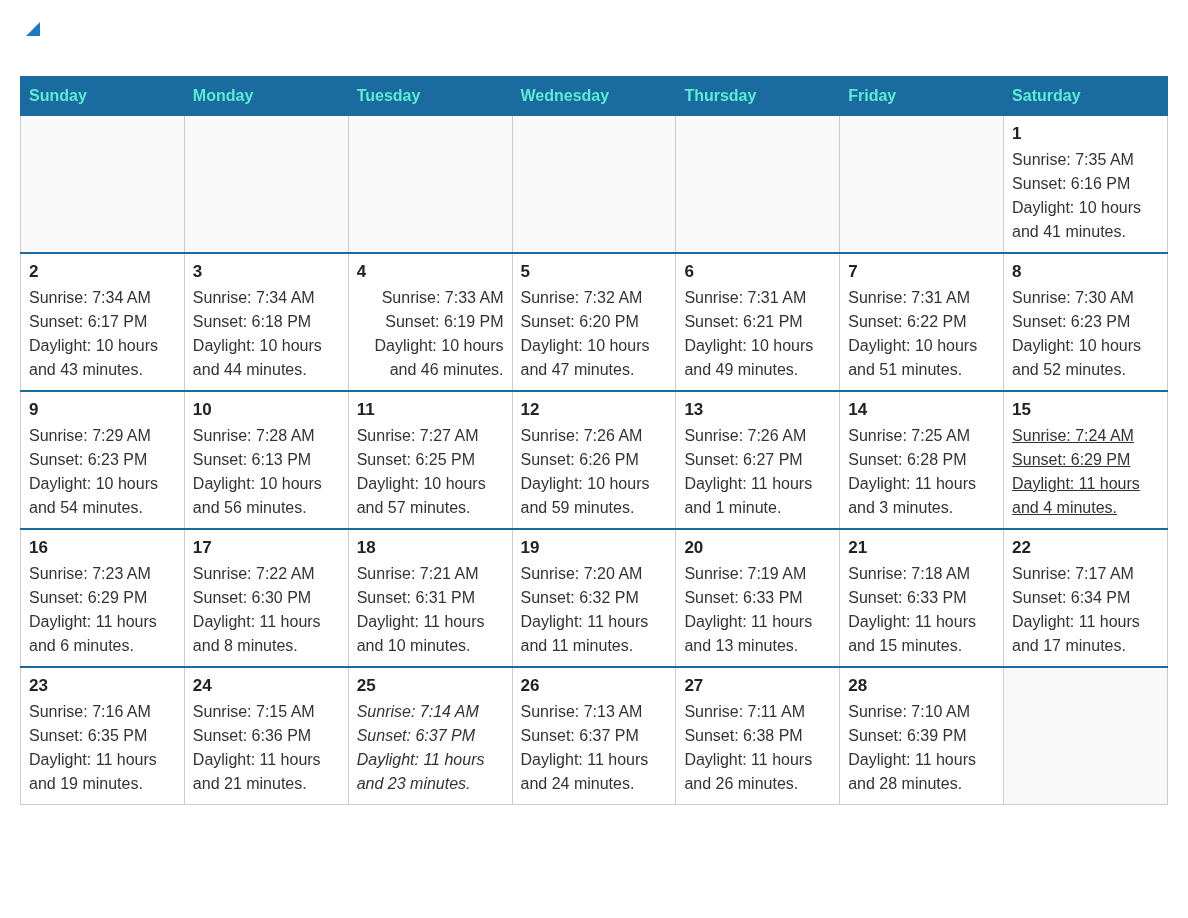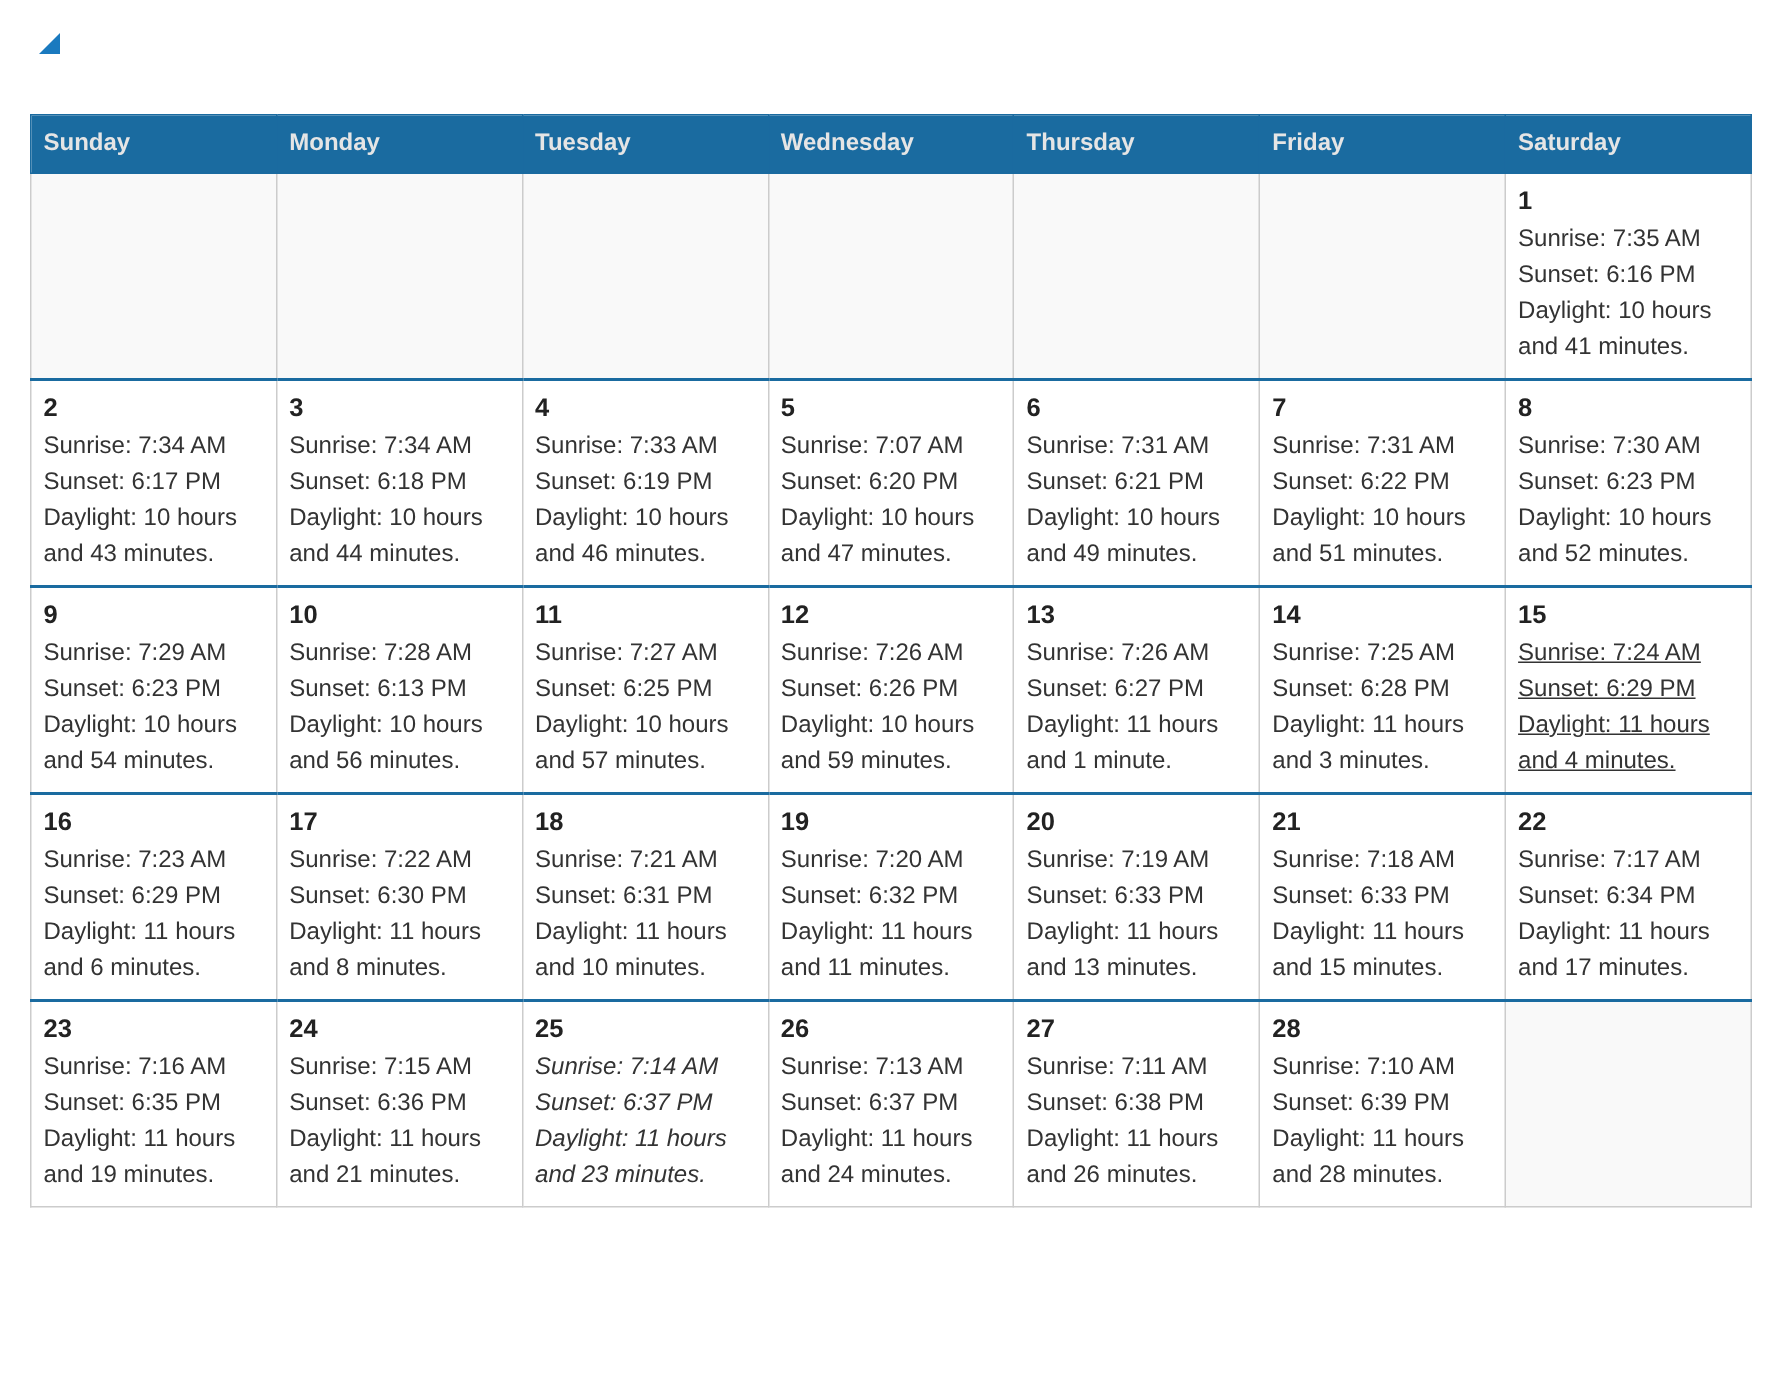--- a/index.html
+++ b/index.html
@@ -29,21 +29,21 @@
       color: #444;
       margin-top: 2px;
     }
     .calendar {
       width: 100%;
       border-collapse: collapse;
       border: 1px solid #aaa;
     }
     .calendar th {
       background-color: #1a6ba0;
-      color: #e5e5e5;
+      color: #5eead4;
       font-size: 16px;
       font-weight: bold;
       padding: 10px 8px;
       text-align: left;
       border: 1px solid #1a6ba0;
     }
     .calendar td {
       vertical-align: top;
       padding: 8px;
       border: 1px solid #ccc;
@@ -138,28 +138,28 @@
         </td>
         <td>
           <span class="day-num">3</span>
           <div class="day-info" style="white-space: pre-line;">Sunrise: 7:34 AM
 Sunset: 6:18 PM
 Daylight: 10 hours
 and 44 minutes.</div>
         </td>
         <td>
           <span class="day-num">4</span>
-          <div class="day-info" style="white-space: pre-line;">Sunrise: 7:33 AM
+          <div class="day-info" style="white-space: pre-line; text-align: right;">Sunrise: 7:33 AM
 Sunset: 6:19 PM
 Daylight: 10 hours
 and 46 minutes.</div>
         </td>
         <td>
           <span class="day-num">5</span>
-          <div class="day-info" style="white-space: pre-line;">Sunrise: 7:07 AM
+          <div class="day-info" style="white-space: pre-line;">Sunrise: 7:32 AM
 Sunset: 6:20 PM
 Daylight: 10 hours
 and 47 minutes.</div>
         </td>
         <td>
           <span class="day-num">6</span>
           <div class="day-info" style="white-space: pre-line;">Sunrise: 7:31 AM
 Sunset: 6:21 PM
 Daylight: 10 hours
 and 49 minutes.</div>

